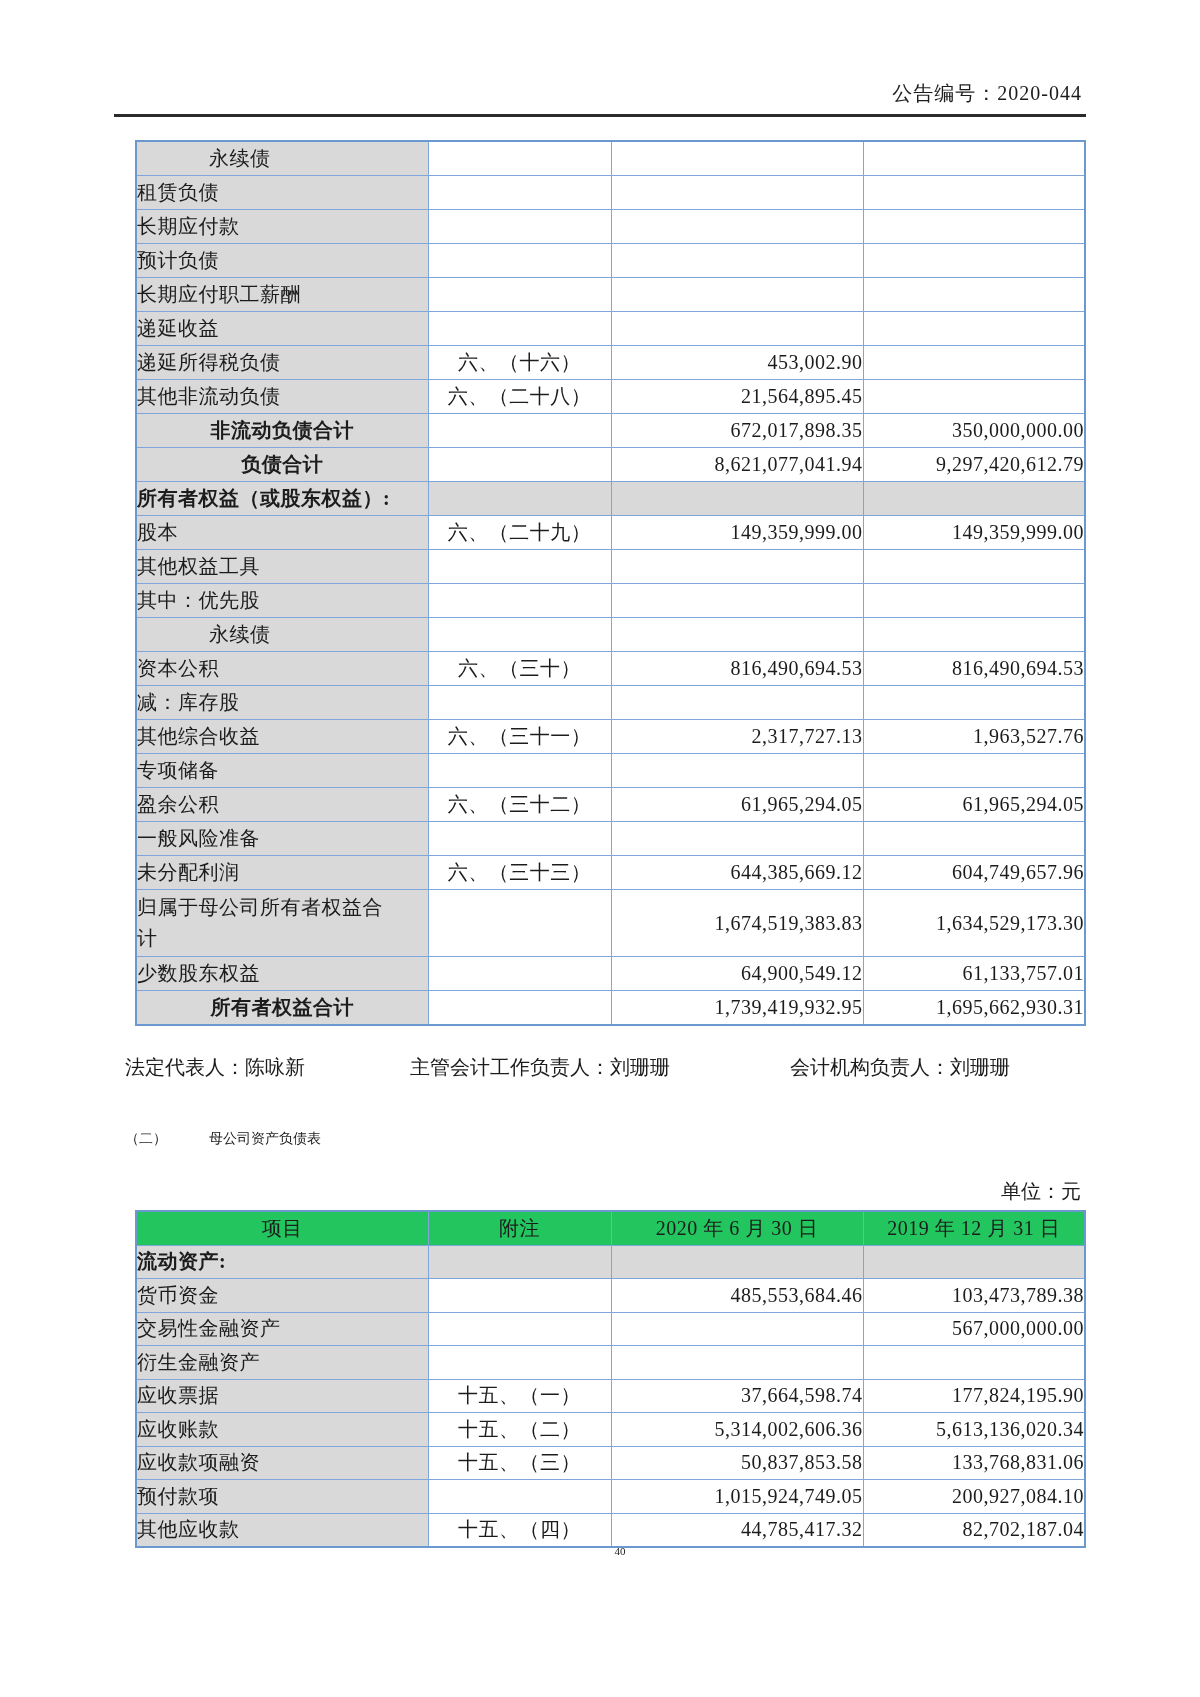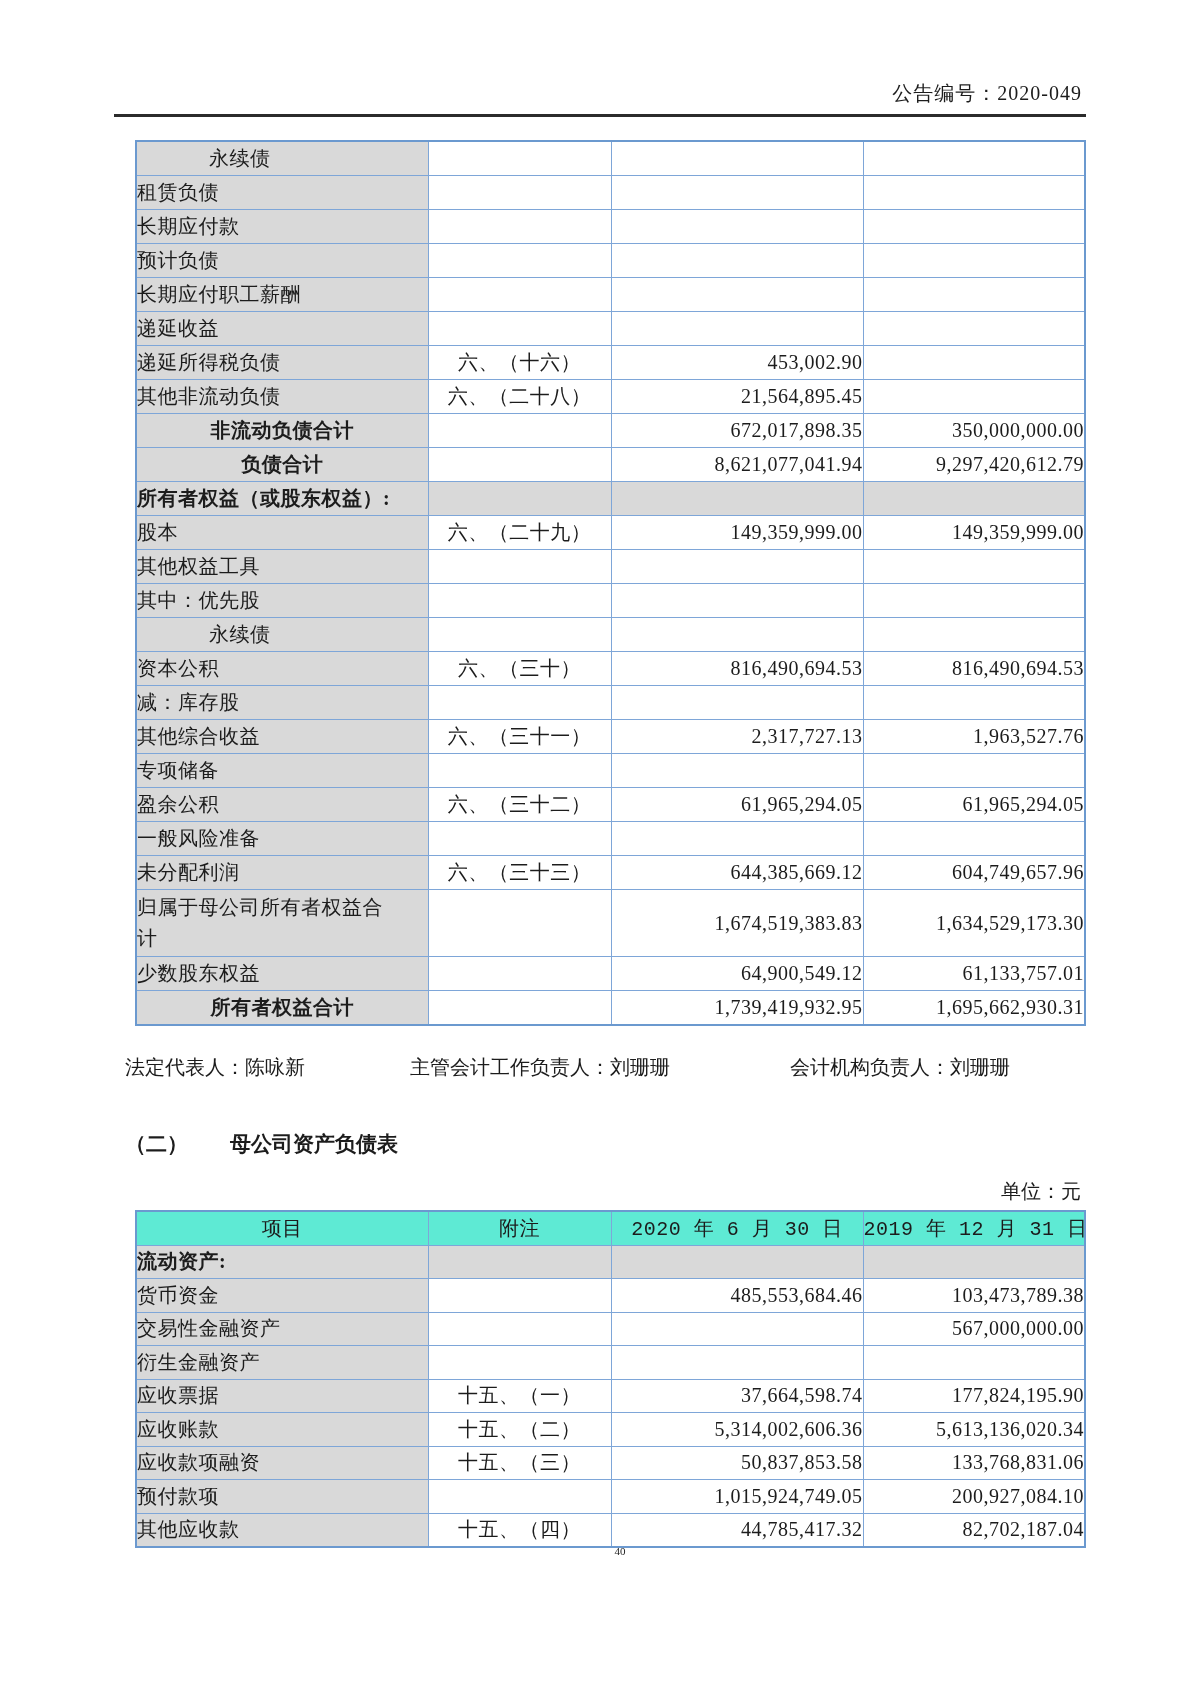--- a/index.html
+++ b/index.html
@@ -25,37 +25,37 @@
   .t2 td,.t2 th{height:32.5px;}
   td.label{background:#d9d9d9;text-align:left;padding:0 6px 0 12px;}
   td.note{text-align:center;}
   td.num{text-align:right;padding-right:12px;}
   tr.full-gray td{background:#d9d9d9;}
   td.label.indent{padding-left:72px;}
   td.label.bold{font-weight:bold;}
   td.label.bold-center{font-weight:bold;text-align:center;padding-left:0;}
   tr.tall td{height:66px;}
   td.label span.wrap{display:inline-block;width:12.8em;white-space:normal;line-height:31px;vertical-align:middle;}
-  .t2 th{background:#5eead4;font-weight:bold;text-align:center;font-family:Liberation Mono, monospace;}
+  .t2 th{background:#22c55e;font-weight:bold;text-align:center;}
 
   .signatures{position:absolute;top:1054px;left:0;width:1196px;height:26px;font-size:20px;}
   .signatures span{position:absolute;white-space:nowrap;}
   .sig-1{left:125px;} .sig-2{left:410px;} .sig-3{left:790px;}
 
-  .section-line{position:absolute;top:1130px;left:125px;font-size:21px;font-weight:bold;white-space:nowrap;}
+  .section-line{position:absolute;top:1130px;left:125px;font-size:14px;font-weight:normal;white-space:nowrap;}
   .section-line .sec-title{margin-left:42px;}
   .unit-label{position:absolute;top:1178px;right:119px;font-size:20px;}
   .page-number{position:absolute;top:1545px;left:0;width:1200px;text-align:center;font-size:11px;padding-left:20px;}
 </style>
 </head>
 <body>
 
 <div class="page">
 
-  <div class="notice-no">公告编号：2020-049</div>
+  <div class="notice-no">公告编号：2020-044</div>
   <div class="header-rule"></div>
 
   <table class="fin t1">
     <colgroup>
       <col style="width:292px">
         <col style="width:183px">
         <col style="width:252px">
         <col style="width:222px">
     </colgroup>
     <tbody id="t1-body">

